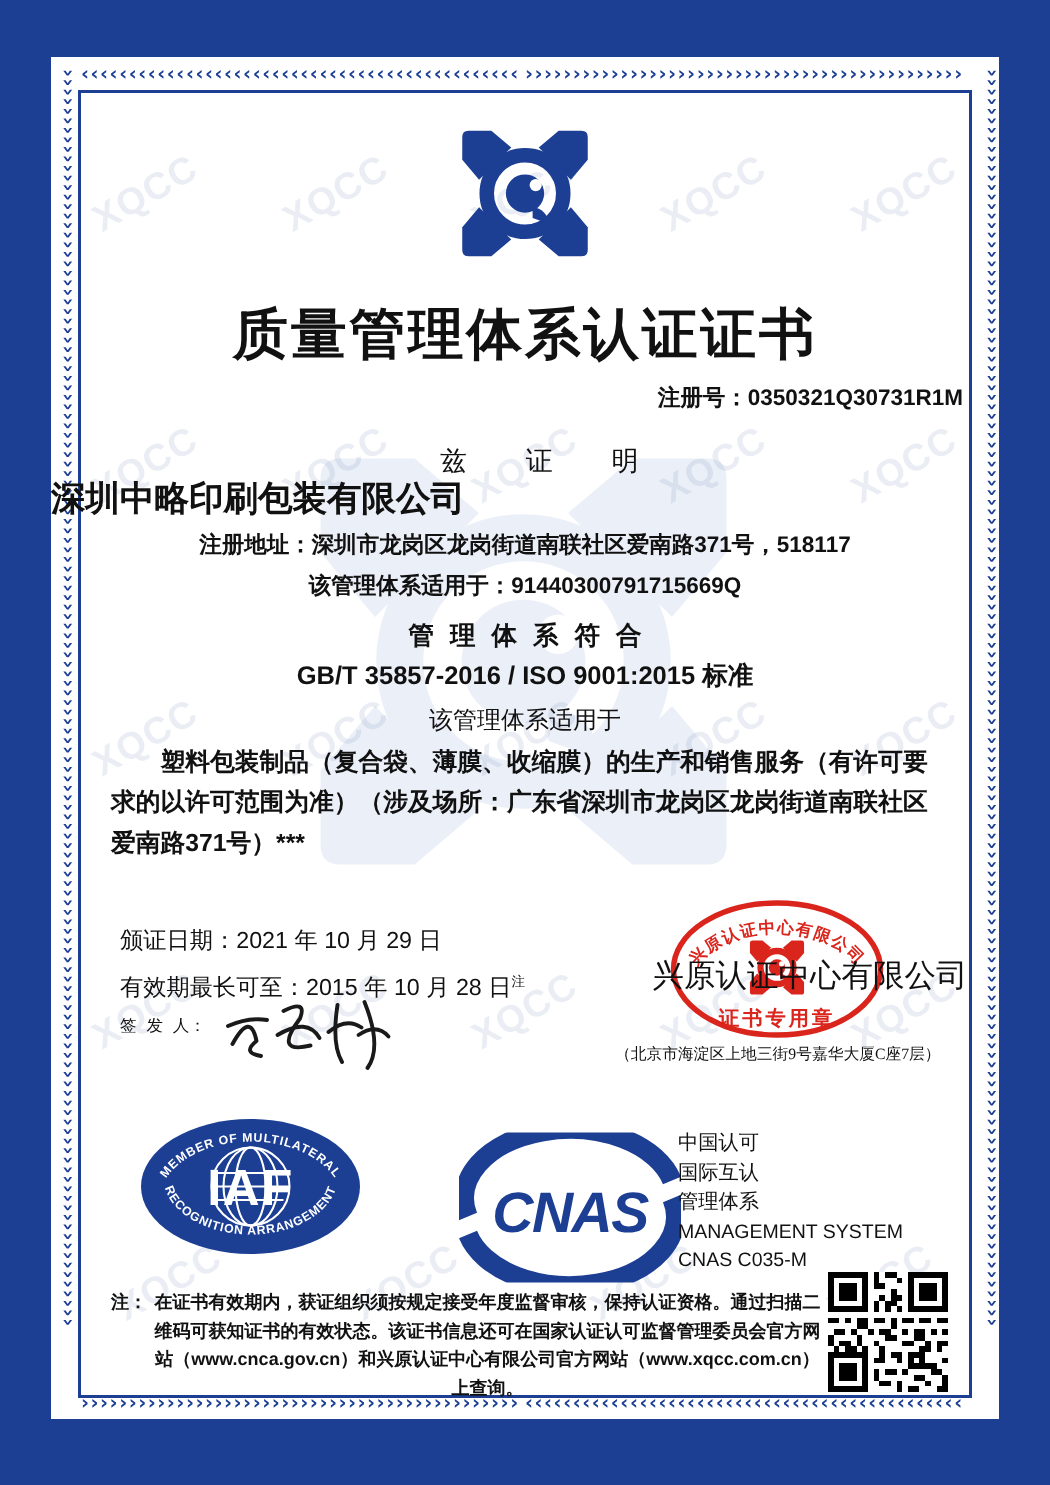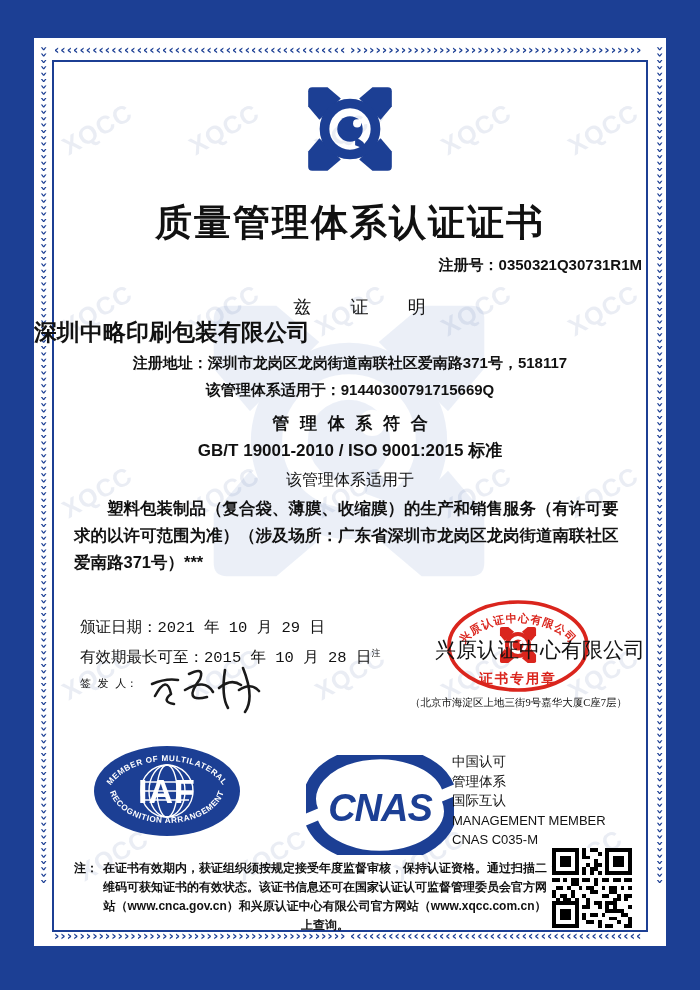--- a/index.html
+++ b/index.html
@@ -30,21 +30,21 @@
   .certify-heading{left:0;right:0;top:257px;text-align:center;font-size:18px;word-spacing:1.9em;padding-left:19px;}
   .company{left:0;right:0;top:279px;text-align:left;font-size:23px;font-weight:700;}
   .addr,.code{left:0;right:0;text-align:center;font-size:15px;font-weight:600;}
   .addr{top:316px;} .code{top:343px;}
   .std-heading{left:0;right:0;top:374px;text-align:center;font-size:17px;font-weight:700;word-spacing:.35em;}
   .std-line{left:0;right:0;top:401px;text-align:center;font-size:17px;font-weight:700;}
   .scope-heading{left:0;right:0;top:432px;text-align:center;font-size:16px;
                  font-family:"Liberation Serif",serif;}
   .scope{left:40px;width:560px;top:457px;font-size:16.5px;font-weight:700;line-height:27px;
          text-indent:2em;text-align:left;}
-  .dates{left:46px;top:577px;font-size:15.5px;line-height:26px;font-family:Liberation Mono, monospace;}
+  .dates{left:46px;top:577px;font-size:15.5px;line-height:26px;font-family:Liberation Sans, sans-serif;}
   .dates sup{font-size:9px;}
   .sign-row{left:46px;top:638px;display:flex;align-items:flex-start;font-family:"Liberation Serif",serif;
             font-size:11px;word-spacing:.35em;}
   .sign-row svg{margin:-14px 0 0 10px;}
   .issuer-name{left:386px;width:240px;top:598px;text-align:center;font-size:21px;
                font-family:"Liberation Serif",serif;z-index:4;}
   .issuer-addr{left:376px;width:260px;top:658px;text-align:left;font-size:10.5px;
                font-family:Liberation Serif, serif;}
   .stamp{left:411px;top:560px;z-index:3;}
   .iaf{left:58px;top:707px;} .cnas{left:272px;top:717px;}
@@ -125,21 +125,21 @@
 
     <div class="abs z title">质量管理体系认证证书</div>
     <div class="abs z regno">注册号：0350321Q30731R1M</div>
 
     <div class="abs z certify-heading">兹 证 明</div>
     <div class="abs z company">深圳中略印刷包装有限公司</div>
     <div class="abs z addr">注册地址：深圳市龙岗区龙岗街道南联社区爱南路371号，518117</div>
     <div class="abs z code">该管理体系适用于：91440300791715669Q</div>
 
     <div class="abs z std-heading">管 理 体 系 符 合</div>
-    <div class="abs z std-line">GB/T 19001-2010 / ISO 9001:2015 标准</div>
+    <div class="abs z std-line">GB/T 35857-2016 / ISO 9001:2015 标准</div>
 
     <div class="abs z scope-heading">该管理体系适用于</div>
     <div class="abs z scope">塑料包装制品（复合袋、薄膜、收缩膜）的生产和销售服务（有许可要求的以许可范围为准）（涉及场所：广东省深圳市龙岗区龙岗街道南联社区爱南路371号）***</div>
 
     <div class="abs z dates">
       <div>颁证日期：2021 年 10 月 29 日</div>
       <div><span>有效期最长可至：2015 年 10 月 28 日</span><sup>注</sup></div>
     </div>
 
     <div class="abs z sign-row">
@@ -195,23 +195,23 @@
       </text>
     </svg>
 
     <svg class="abs z cnas" width="148" height="100" viewBox="0 0 148 100">
       <path d="M6,56 A64,42 0 0 1 142,32" fill="none" stroke="#1c3f94" stroke-width="13"></path>
       <path d="M6,68 A64,42 0 0 0 142,44" fill="none" stroke="#1c3f94" stroke-width="13"></path>
       <text x="74" y="66" font-size="38" font-weight="900" font-style="italic" fill="#1c3f94" text-anchor="middle" letter-spacing="-1">CNAS</text>
     </svg>
     <div class="abs z cnas-text">
       <div>中国认可</div>
+      <div>国际互认</div>
       <div>管理体系</div>
-      <div>国际互认</div>
-      <div class="en">MANAGEMENT MEMBER</div>
+      <div class="en">MANAGEMENT SYSTEM</div>
       <div class="en">CNAS C035-M</div>
     </div>
 
     <div class="abs z footnote">
       <span class="lbl">注：</span>
       <span class="txt">在证书有效期内，获证组织须按规定接受年度监督审核，保持认证资格。通过扫描二维码可获知证书的有效状态。该证书信息还可在国家认证认可监督管理委员会官方网站（www.cnca.gov.cn）和兴原认证中心有限公司官方网站（www.xqcc.com.cn）上查询。</span>
     </div>
 
     <svg class="abs z qr" width="80" height="80" viewBox="0 0 21 21" shape-rendering="crispEdges">
       <rect x="0" y="0" width="21" height="21" fill="#fff"></rect>

